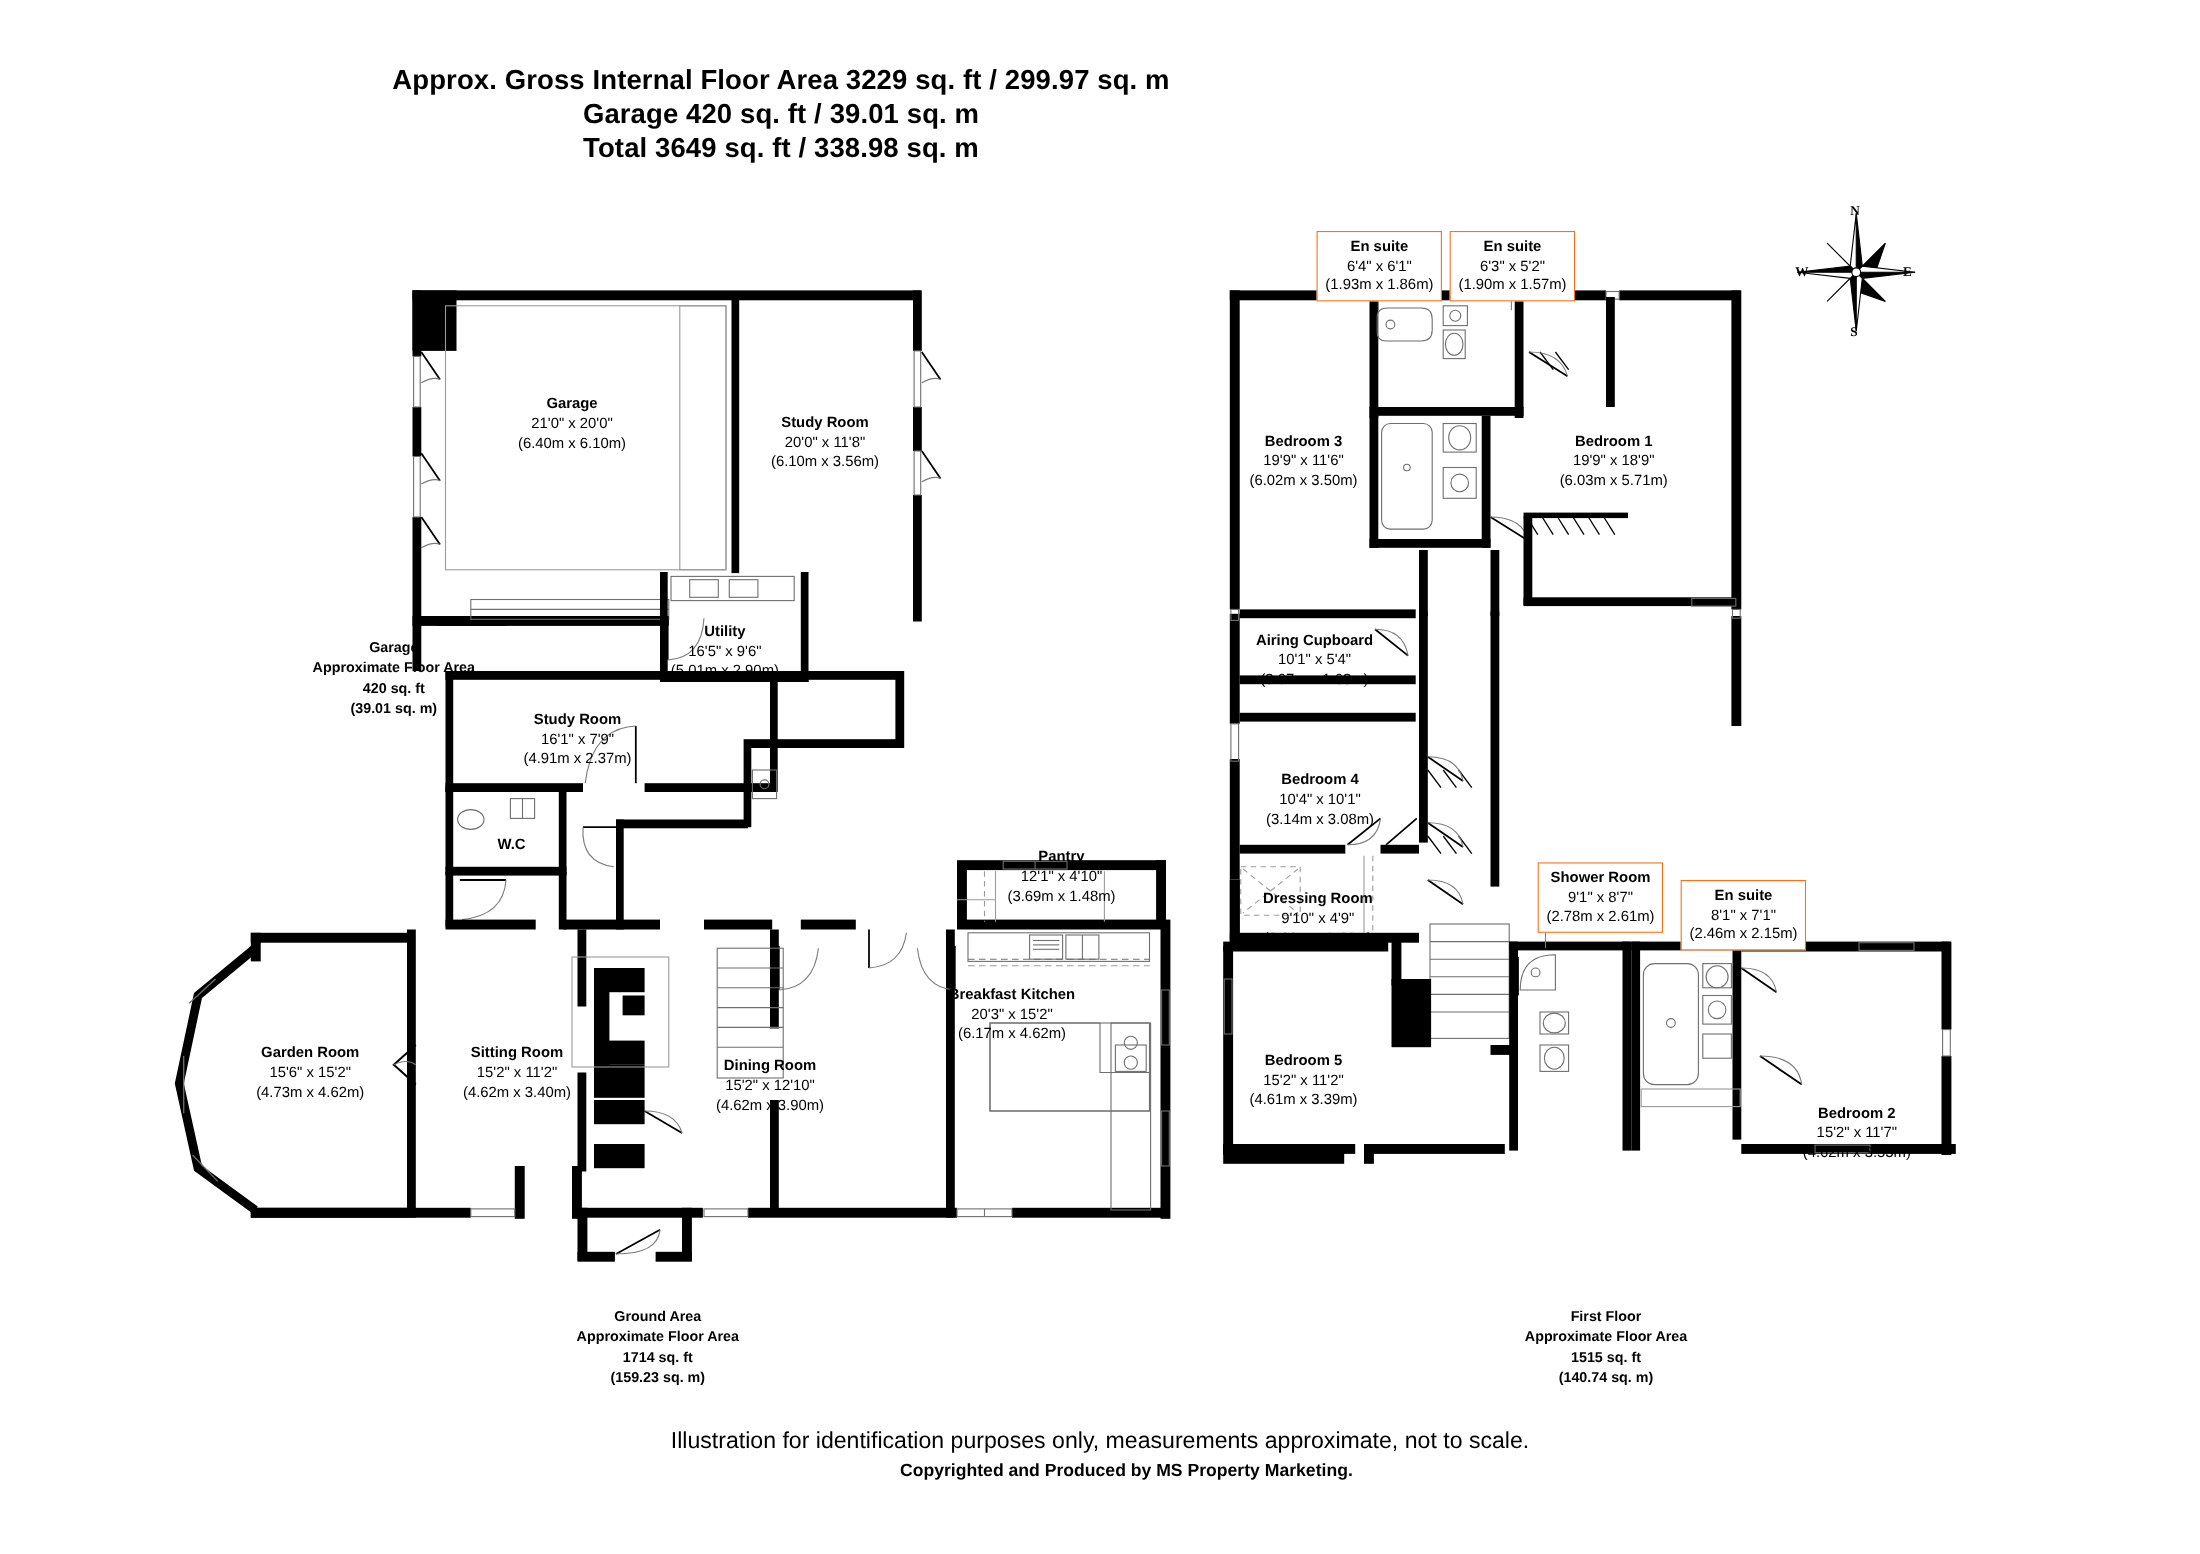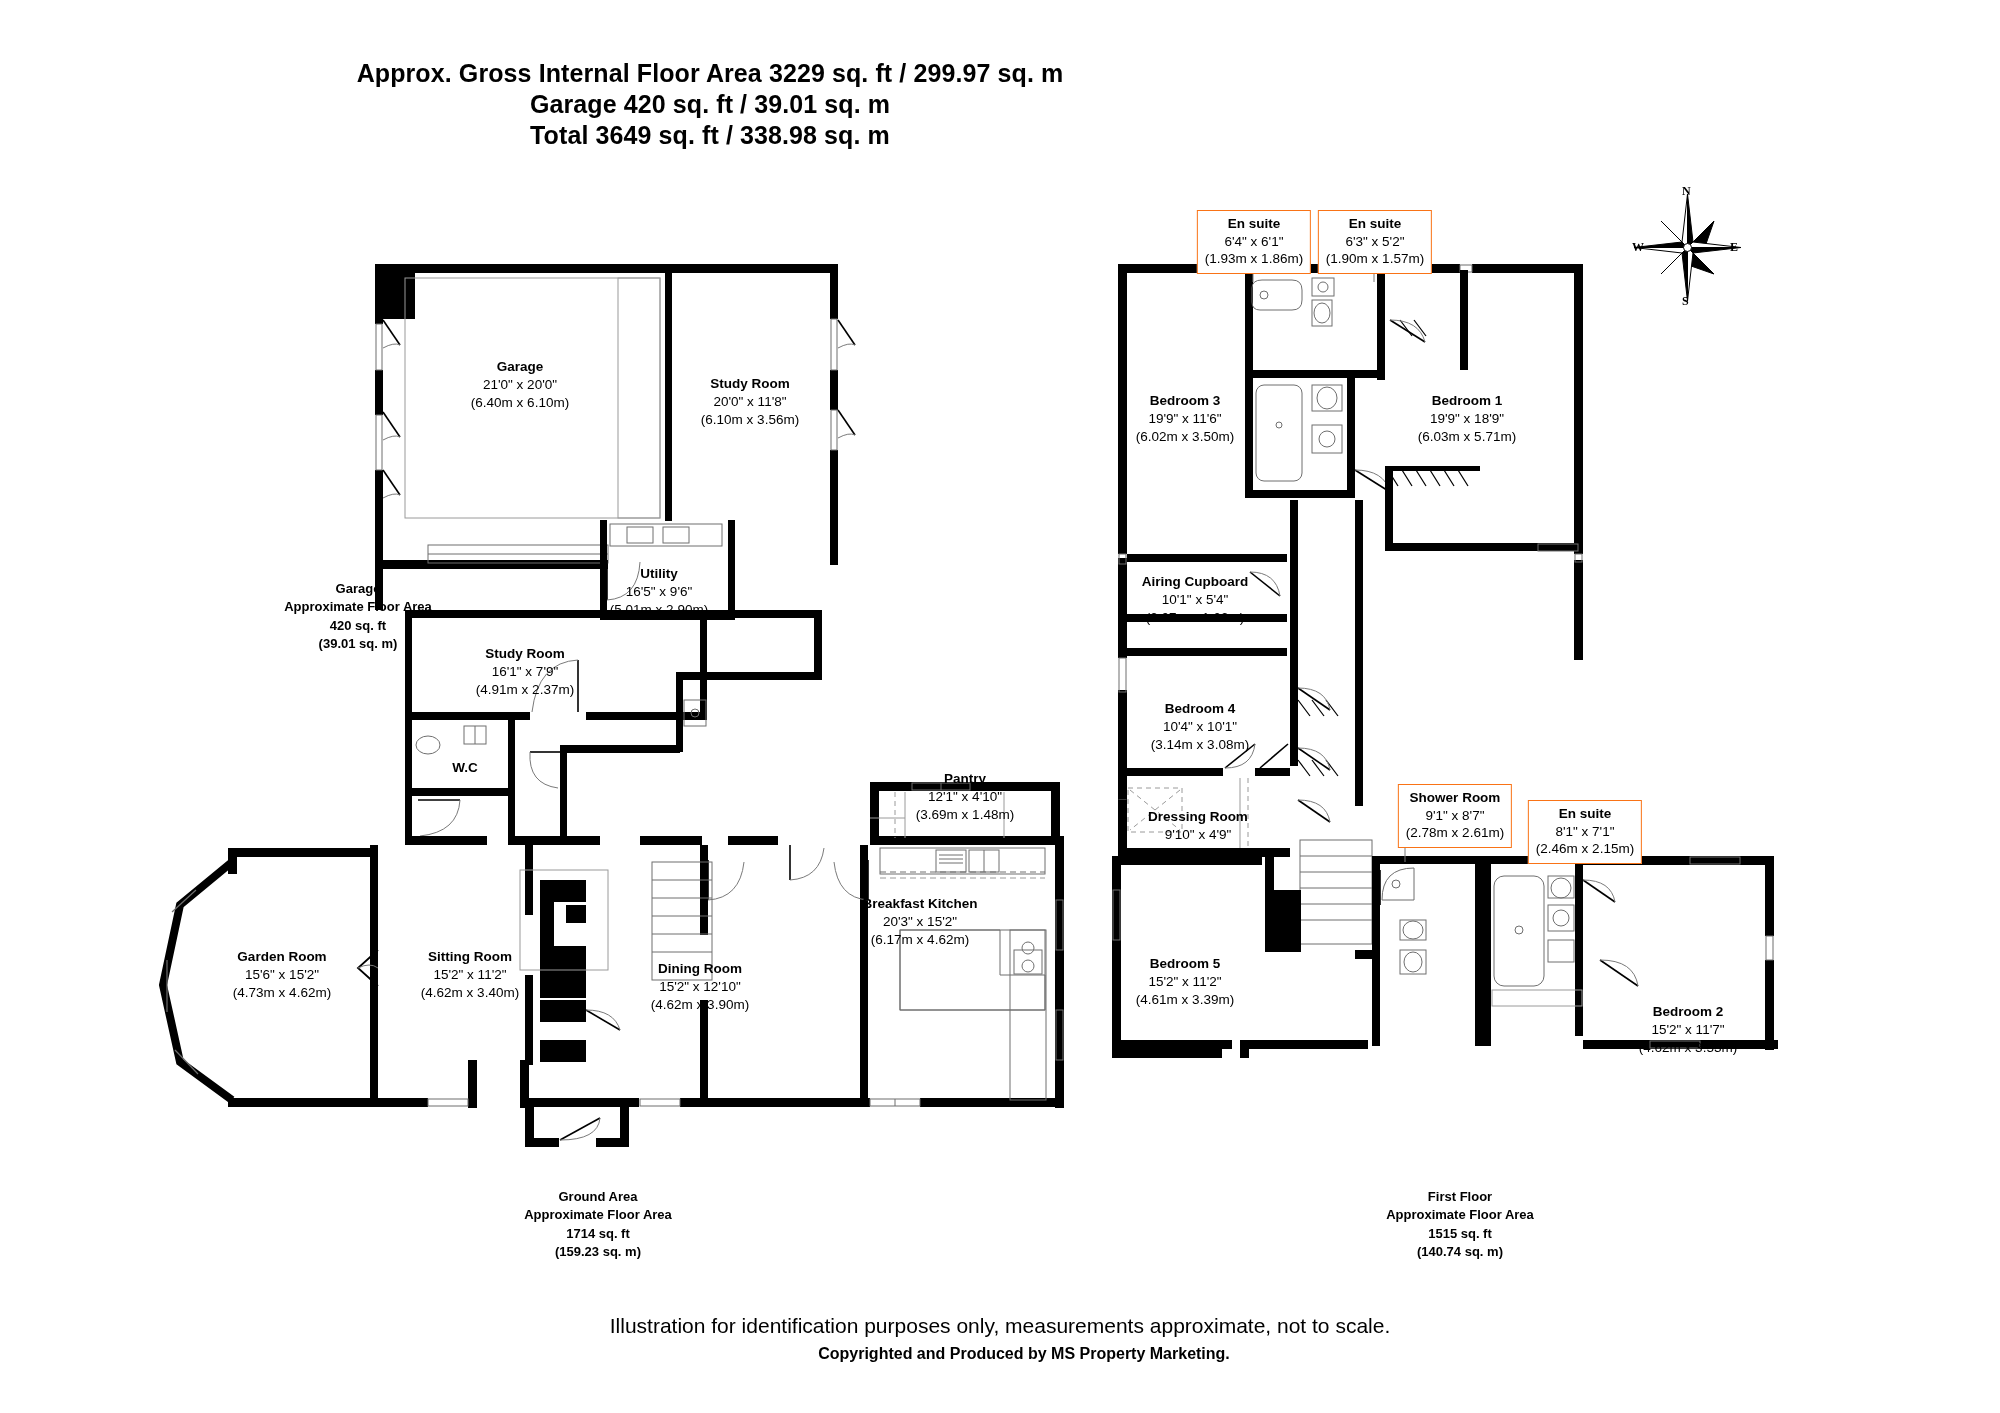--- a/index.html
+++ b/index.html
@@ -28,21 +28,21 @@
     font-size: 25px;
     font-weight: bold;
     letter-spacing: 0.1px;
     line-height: 31px;
     white-space: pre;
   }
 
   
   #footer {
     position: absolute;
-    bottom: 46px;
+    bottom: 62px;
     left: 0;
     width: 2000px;
     text-align: center;
   }
   #footer .f1 {
     font-size: 21px;
     line-height: 28px;
   }
   #footer .f2 {
     font-size: 16px;

